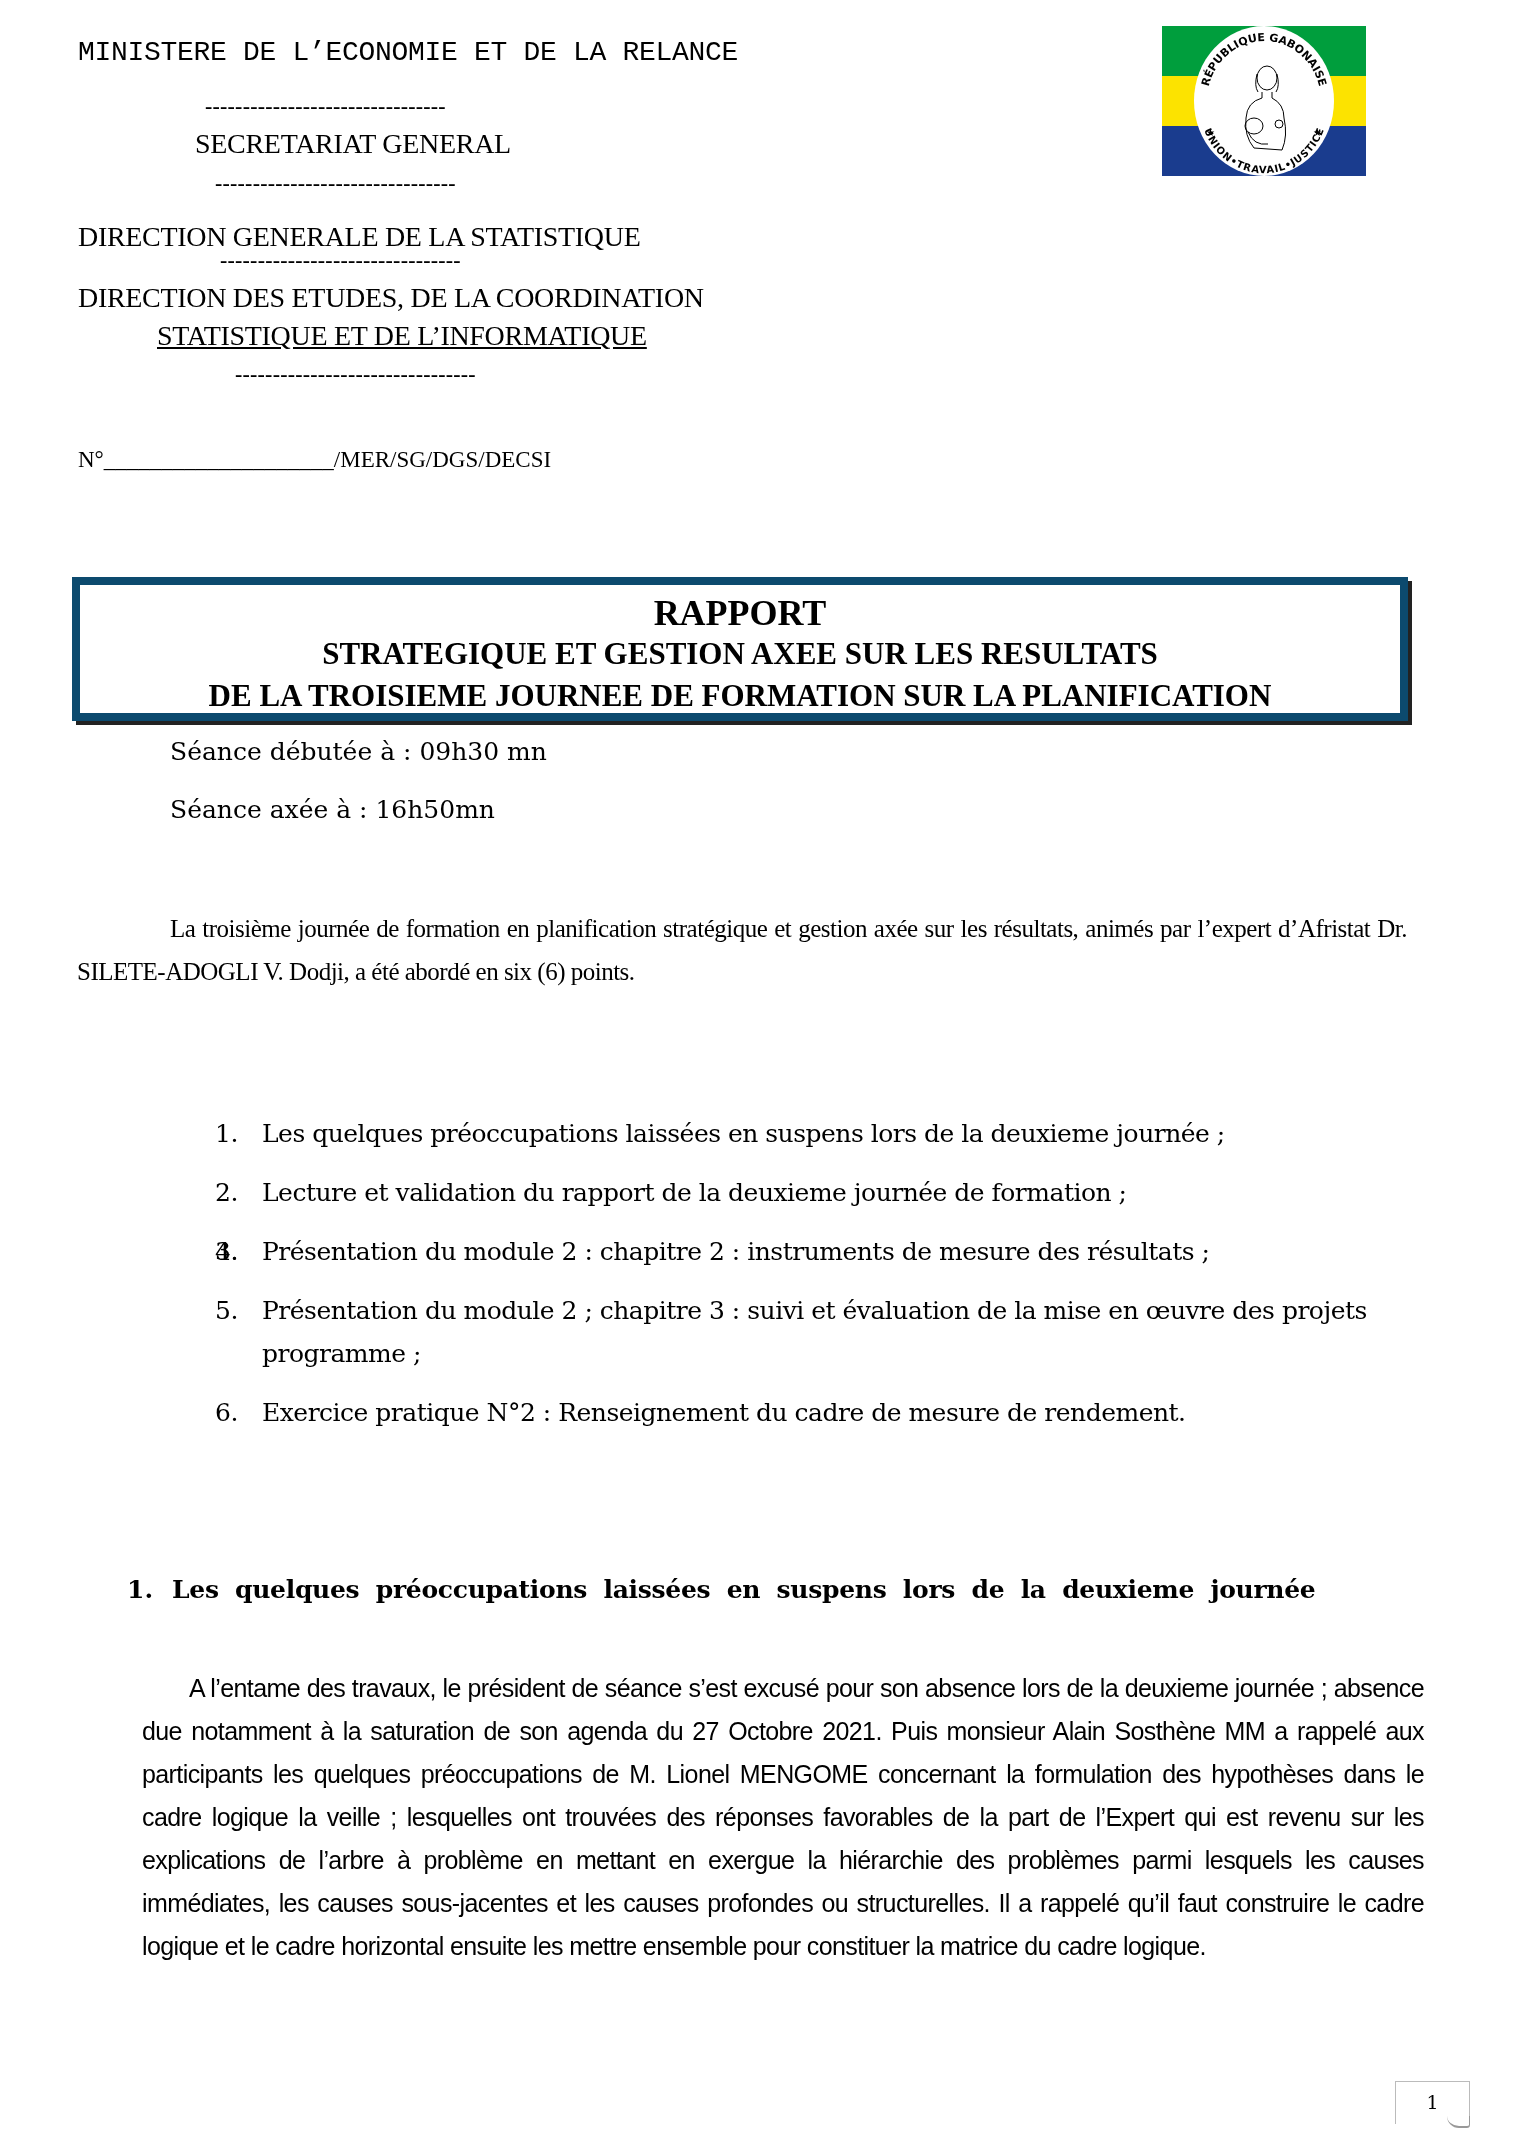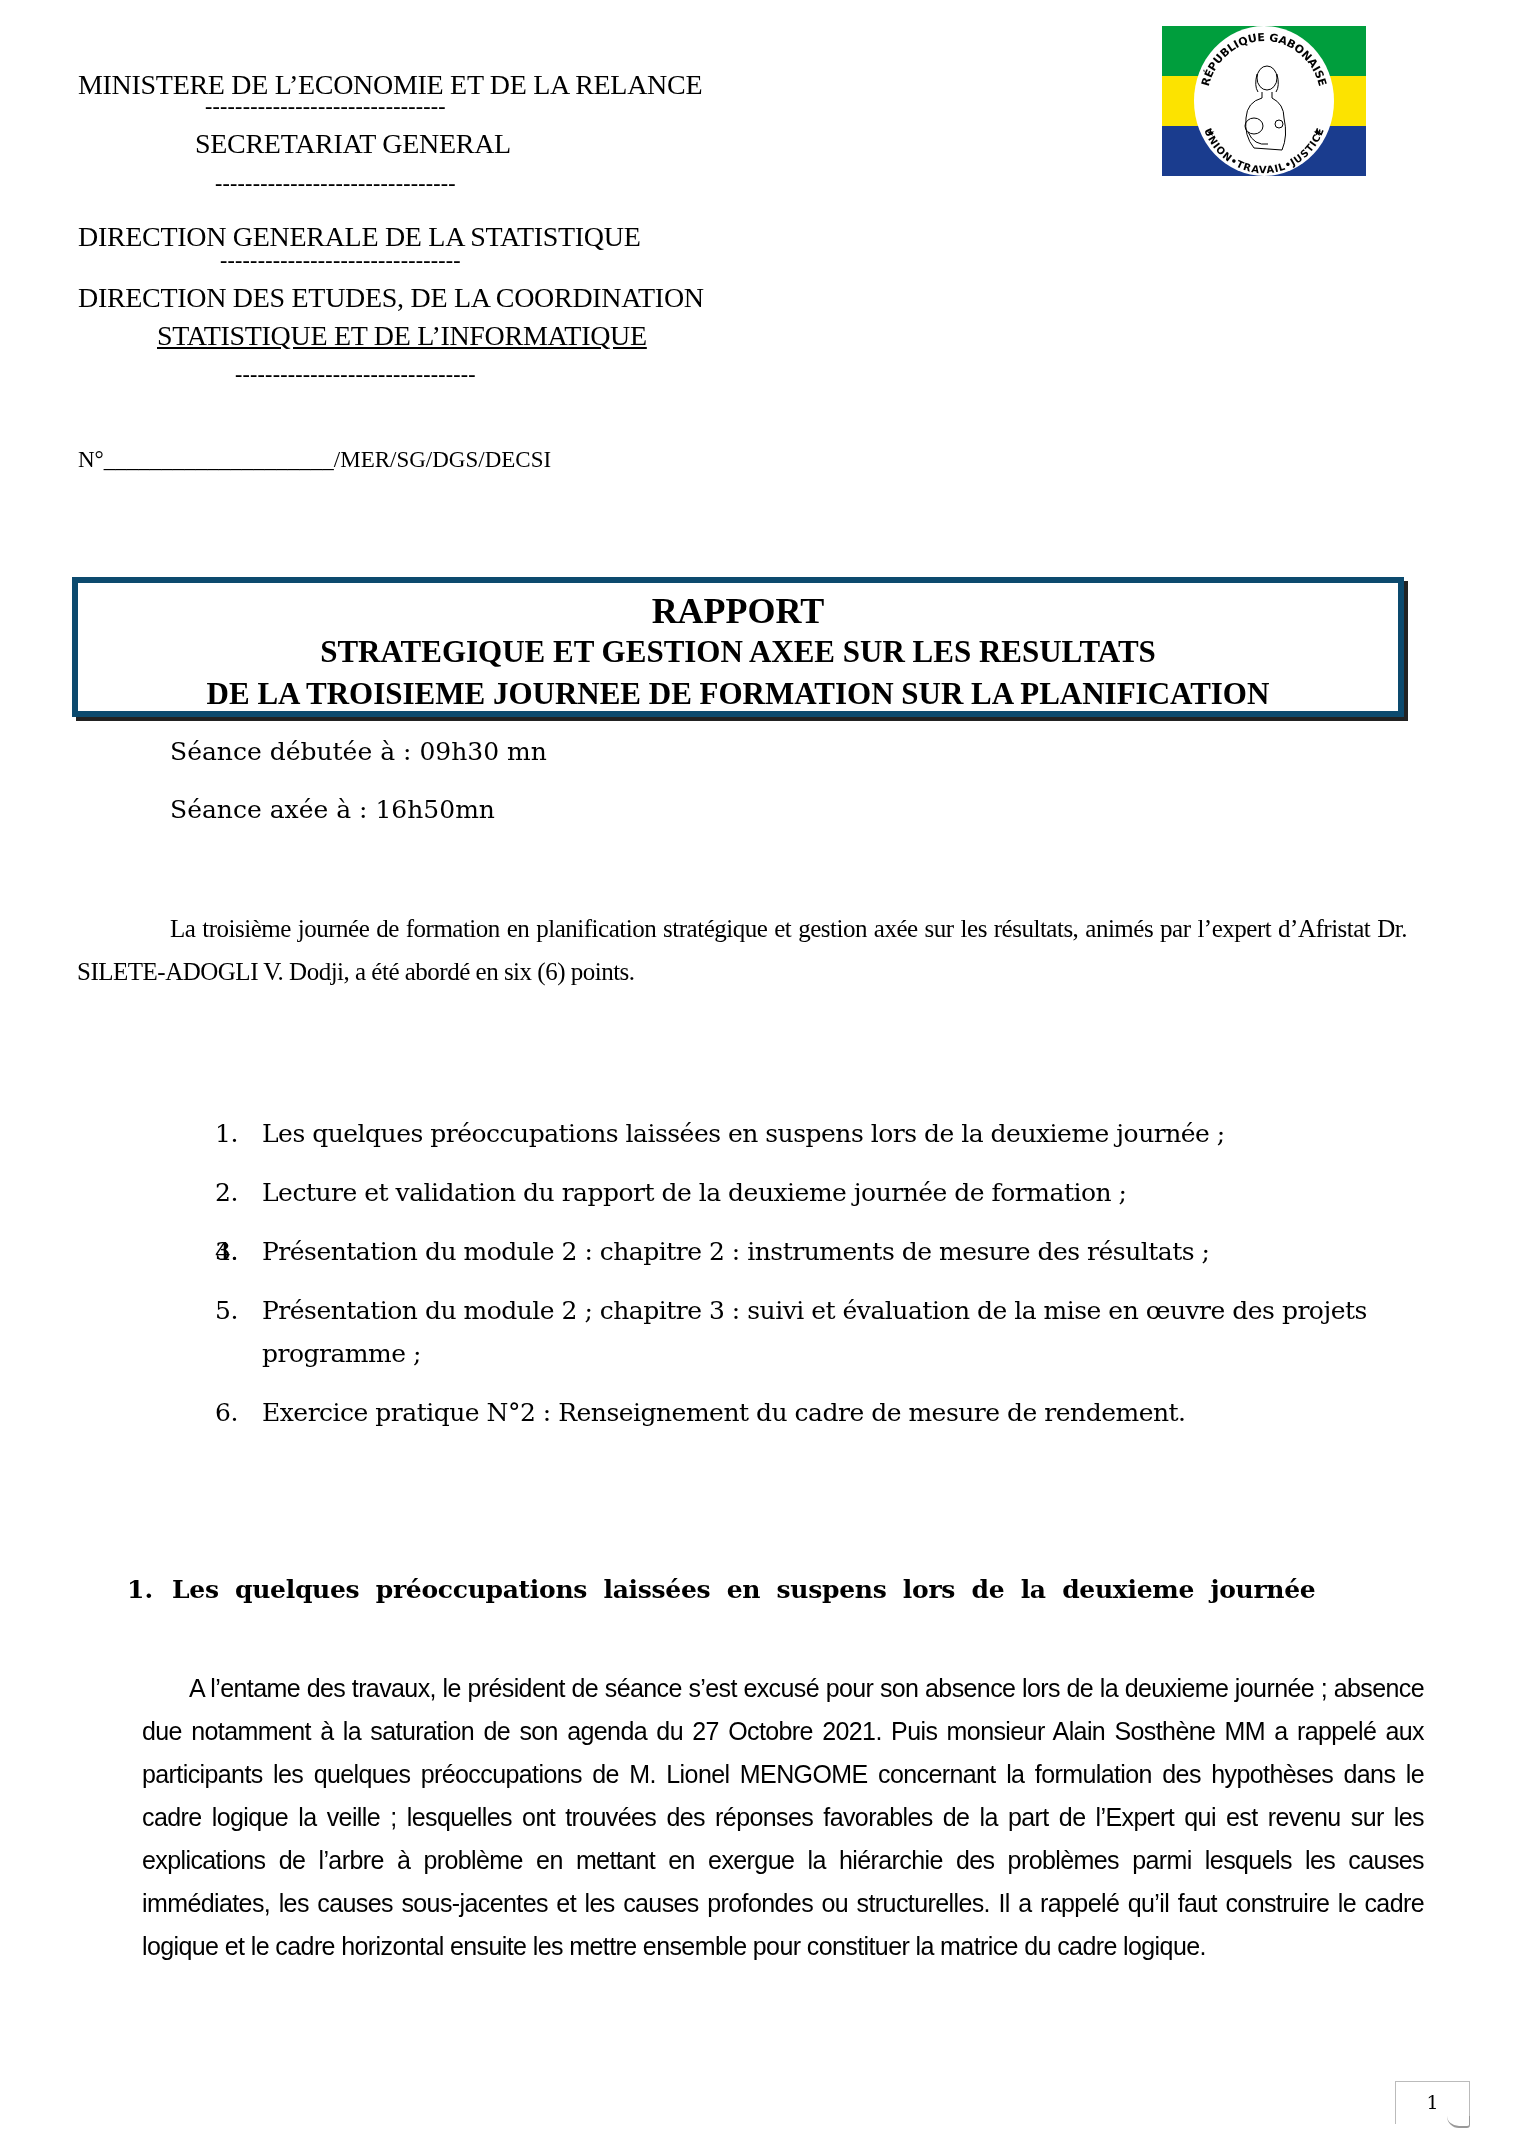--- a/index.html
+++ b/index.html
@@ -12,21 +12,21 @@
   .hdr { font-family: "Liberation Serif", serif; font-size: 28px; line-height: 1; white-space: nowrap; letter-spacing: -0.3px; }
   .dash { font-family: "Liberation Serif", serif; font-size: 22px; font-weight: bold; white-space: nowrap; letter-spacing: 0.2px; }
   
   .flag { position: absolute; left: 1162px; top: 26px; width: 204px; height: 150px; overflow: hidden; }
   .flag .band { position: absolute; left: 0; width: 100%; height: 50px; }
   
   .ref { font-size: 23px; white-space: nowrap; }
   
   .title-box {
     position: absolute; left: 72px; top: 577px; width: 1320px; height: 128px;
-    border: 6px solid #0c4a6e; box-shadow: 4px 4px 0 #222; background: #fff;
+    border: 8px solid #0c4a6e; box-shadow: 4px 4px 0 #222; background: #fff;
     text-align: center; font-weight: bold; font-family: "Liberation Serif", serif;
   }
   .title-box .t1 { font-size: 36px; margin-top: 8px; line-height: 40px; }
   .title-box .t2 { font-size: 31px; line-height: 42px; white-space: nowrap; }
   .sess { font-family: "DejaVu Serif", serif; font-size: 25px; white-space: nowrap; }
   .para {
     position: absolute; left: 77px; width: 1330px; font-family: Liberation Serif, serif;
     font-size: 25px; line-height: 43px; text-align: justify; text-indent: 93px; letter-spacing: -0.5px;
   }
   .olist { position: absolute; left: 215px; top: 1112px; width: 1190px; font-family: "DejaVu Serif", serif; font-size: 25px; letter-spacing: -0.5px; }
@@ -46,21 +46,21 @@
     position: absolute; left: 1395px; top: 2081px; width: 73px; height: 42px;
     border-top: 1px solid #bbb; border-left: 1px solid #bbb; border-right: 1px solid #bbb;
     text-align: center; font-family: "DejaVu Serif", serif; font-size: 19px; line-height: 40px;
   }
   .pgbox .curl { position: absolute; right: -1px; bottom: -4px; width: 22px; height: 10px;
     border-bottom: 2px solid #999; border-right: 1px solid #999; border-radius: 0 0 8px 30px; }
 </style>
 </head>
 <body>
 
-<div class="abs hdr" style="left:78px; top:71px;">MINISTERE DE L’ECONOMIE ET DE LA RELANCE</div>
+<div class="abs hdr" style="left:78px; top:39px;font-family:Liberation Mono, monospace;">MINISTERE DE L’ECONOMIE ET DE LA RELANCE</div>
 <div class="abs dash" style="left:205px; top:93px;">--------------------------------</div>
 <div class="abs hdr" style="left:195px; top:130px;">SECRETARIAT GENERAL</div>
 <div class="abs dash" style="left:215px; top:170px;">--------------------------------</div>
 <div class="abs hdr" style="left:78px; top:223px;">DIRECTION GENERALE DE LA STATISTIQUE</div>
 <div class="abs dash" style="left:220px; top:247px;">--------------------------------</div>
 <div class="abs hdr" style="left:78px; top:284px;">DIRECTION DES ETUDES, DE LA COORDINATION</div>
 <div class="abs hdr" style="left:157px; top:322px;text-decoration:underline;">STATISTIQUE ET DE L’INFORMATIQUE</div>
 <div class="abs dash" style="left:235px; top:361px;">--------------------------------</div>
 
 <div class="flag">

